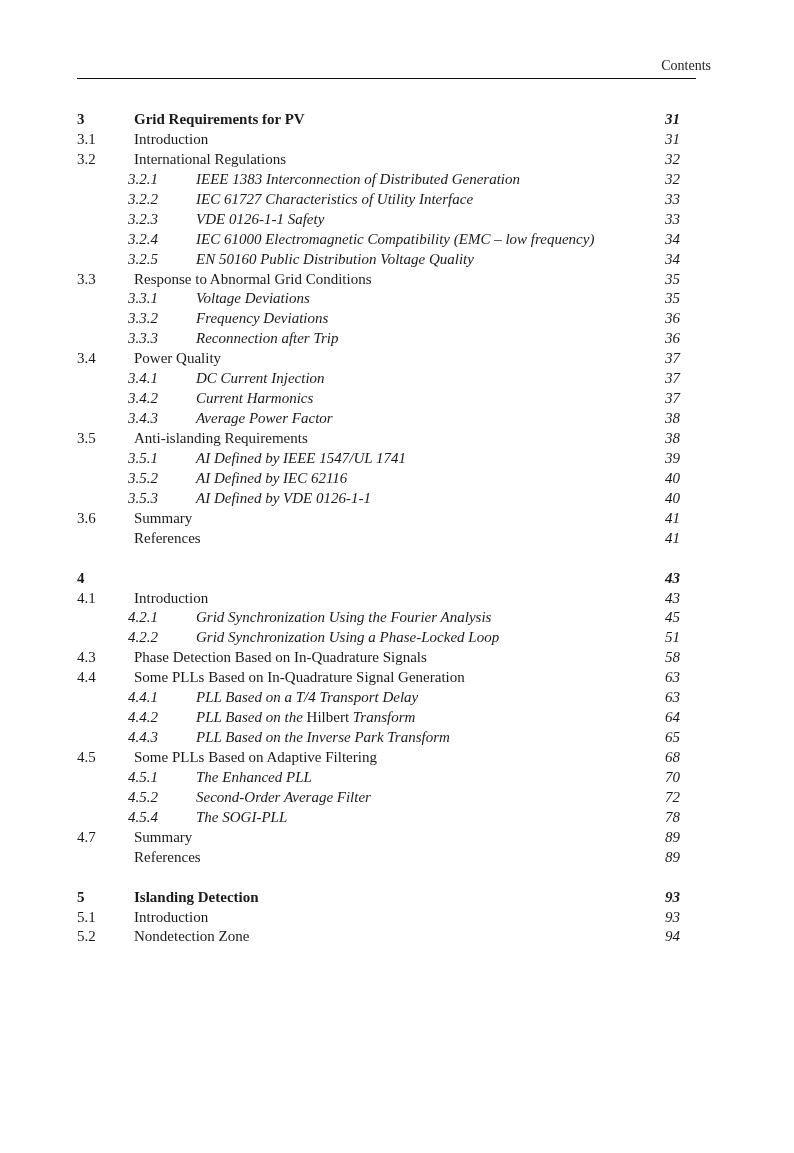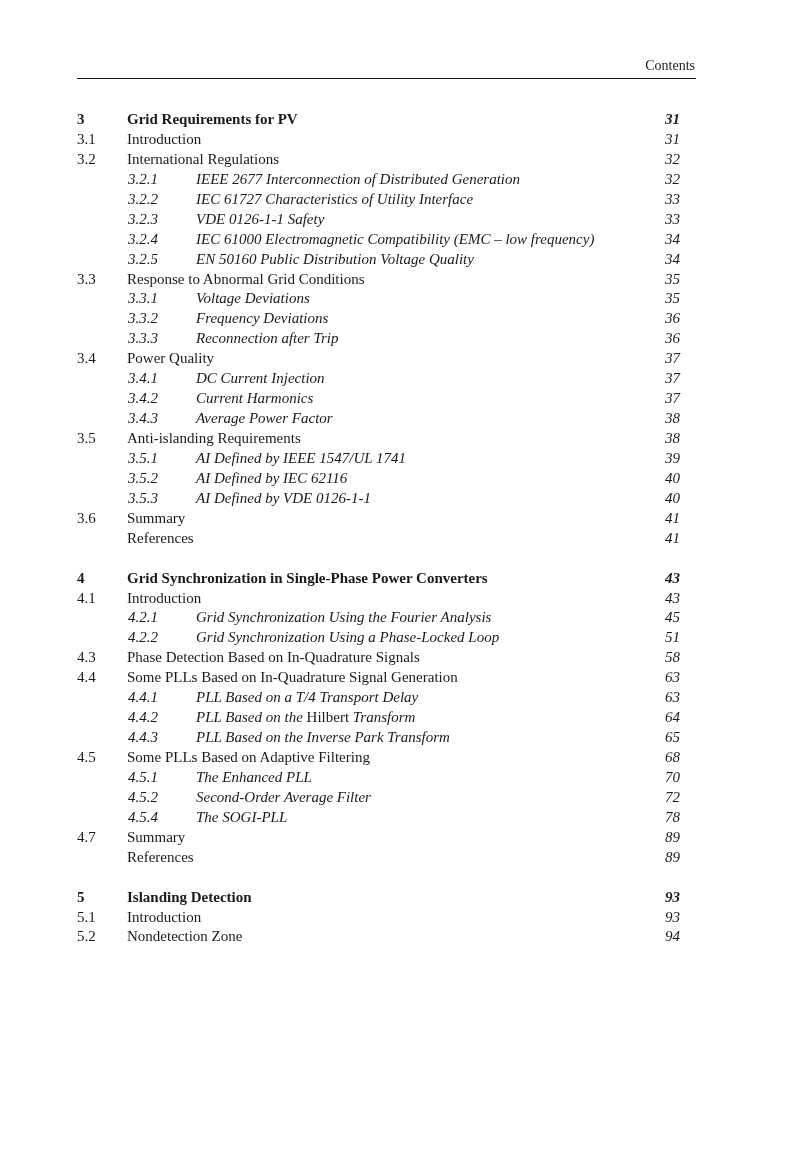--- a/index.html
+++ b/index.html
@@ -1,25 +1,25 @@
 <!DOCTYPE html>
 <html><head>
 <meta charset="utf-8">
 <style>
   html, body { margin: 0; padding: 0; background: #ffffff; }
   body { width: 794px; height: 1153px; position: relative; overflow: hidden;
          font-family: "Liberation Serif", "DejaVu Serif", serif; color: #1a1a1a; }
-  .running-head { position: absolute; left: 77px; width: 618px; top: 58px;
+  .running-head { position: absolute; left: 93px; width: 618px; top: 58px;
                   text-align: right; font-size: 14px; color: #222; }
   .rule { position: absolute; left: 77px; width: 619px; top: 78px; height: 0;
           border-top: 1.4px solid #111; }
   .toc { position: absolute; left: 77px; width: 619px; top: 110px; }
   .row { position: relative; height: 19.95px; line-height: 19.95px; font-size: 15px; white-space: nowrap; }
   .row .num { position: absolute; left: 0; }
-  .row .title { position: absolute; left: 50px; }
+  .row .title { position: absolute; left: 57px; }
   .row .page { position: absolute; right: 16px; font-style: italic; }
   .row.chapter { font-weight: bold; }
   .row.sub { font-style: italic; }
   .row.sub .num { left: 51px; }
   .row.sub .title { left: 119px; }
   .gap { height: 19.95px; }
   .upright { font-style: normal; }
 </style>
 </head>
 <body>
@@ -39,21 +39,21 @@
       <span class="title">Introduction</span>
       <span class="page">31</span>
     </div>
   <div class="row">
       <span class="num">3.2</span>
       <span class="title">International Regulations</span>
       <span class="page">32</span>
     </div>
   <div class="row sub">
       <span class="num">3.2.1</span>
-      <span class="title">IEEE 2677 Interconnection of Distributed Generation</span>
+      <span class="title">IEEE 1383 Interconnection of Distributed Generation</span>
       <span class="page">32</span>
     </div>
   <div class="row sub">
       <span class="num">3.2.2</span>
       <span class="title">IEC 61727 Characteristics of Utility Interface</span>
       <span class="page">33</span>
     </div>
   <div class="row sub">
       <span class="num">3.2.3</span>
       <span class="title">VDE 0126-1-1 Safety</span>
@@ -137,21 +137,20 @@
   <div class="row">
       <span class="num"></span>
       <span class="title">References</span>
       <span class="page">41</span>
     </div>
 
   <div class="gap"></div>
 
   <div class="row chapter">
     <span class="num">4</span>
-    <span class="title">Grid Synchronization in Single-Phase Power Converters</span>
     <span class="page">43</span>
   </div>
   <div class="row">
       <span class="num">4.1</span>
       <span class="title">Introduction</span>
       <span class="page">43</span>
     </div>
   <div class="row sub">
       <span class="num">4.2.1</span>
       <span class="title">Grid Synchronization Using the Fourier Analysis</span>

